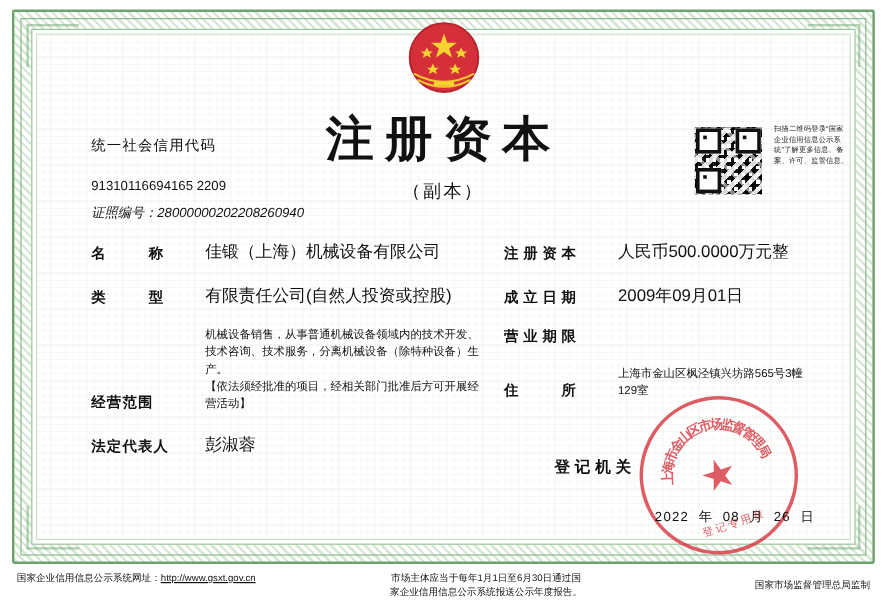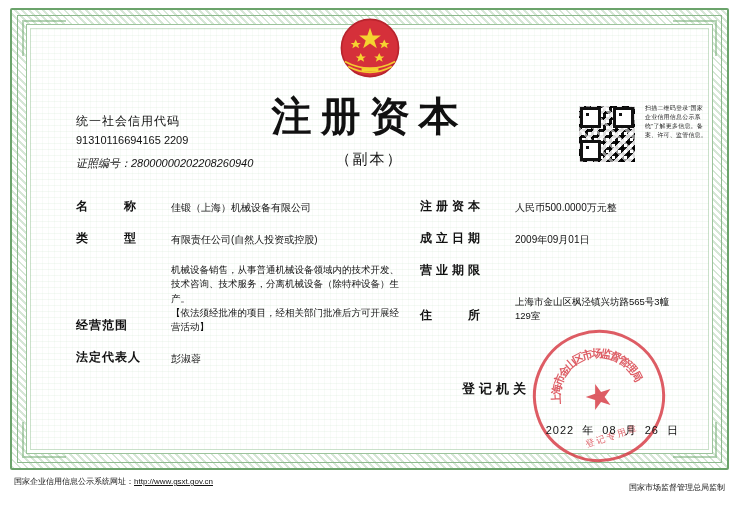--- a/index.html
+++ b/index.html
@@ -133,21 +133,21 @@
     position: absolute;
     left: 76px;
     top: 112px;
     font-size: 11px;
     line-height: 1.55;
     color: #111;
   }
   .code-block .ttl {
     font-size: 12px;
     letter-spacing: 1px;
-    margin-bottom: 1px;
+    margin-bottom: 16px;
   }
   .code-block .val {
     font-size: 11px;
   }
   .code-block .cert {
     margin-top: 6px;
     font-size: 11px;
     font-style: italic;
   }
 
@@ -231,21 +231,21 @@
     width: 76px;
     font-size: 12px;
     font-weight: bold;
     letter-spacing: 4px;
     color: #111;
     white-space: nowrap;
   }
   .flabel.sp2 { letter-spacing: 1px; }
   .fvalue {
     flex: 1 1 auto;
-    font-size: 10px;
+    font-size: 14px;
     line-height: 1.5;
     color: #111;
     padding-top: 1px;
   }
   .fvalue.small { font-size: 9.5px; }
 
   .scope-note {
     font-size: 9.5px;
     line-height: 1.5;
   }
@@ -454,16 +454,20 @@
     <span>08</span>
     <span>月</span>
     <span>26</span>
     <span>日</span>
   </div>
 
   <div class="footer">
     <div class="fl">
       <span>国家企业信用信息公示系统网址：</span><a href="#">http://www.gsxt.gov.cn</a>
     </div>
+    <div class="fc">
+      <div>市场主体应当于每年1月1日至6月30日通过国</div>
+      <div>家企业信用信息公示系统报送公示年度报告。</div>
+    </div>
     <div class="fr">国家市场监督管理总局监制</div>
   </div>
 
 </div>
 
 </body></html>

